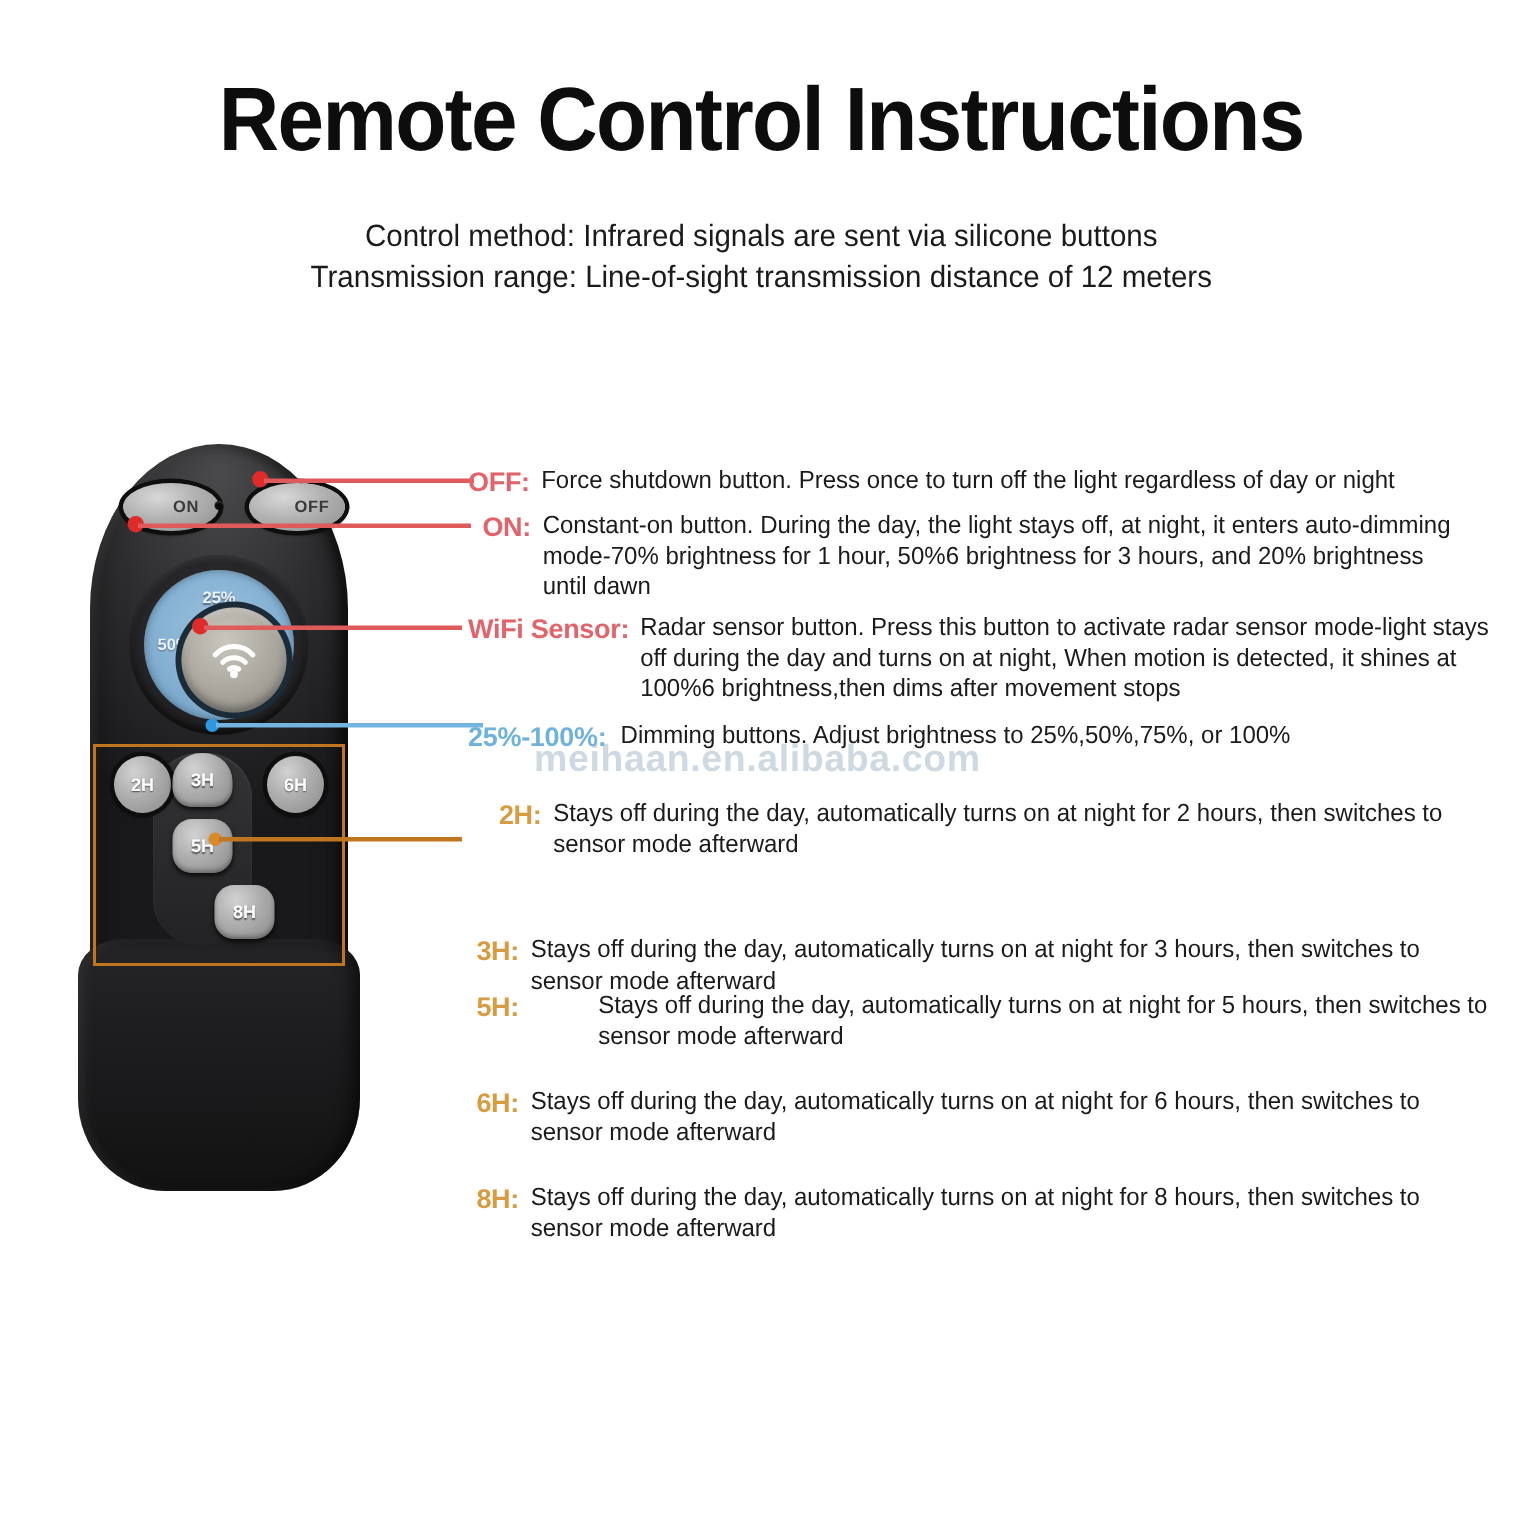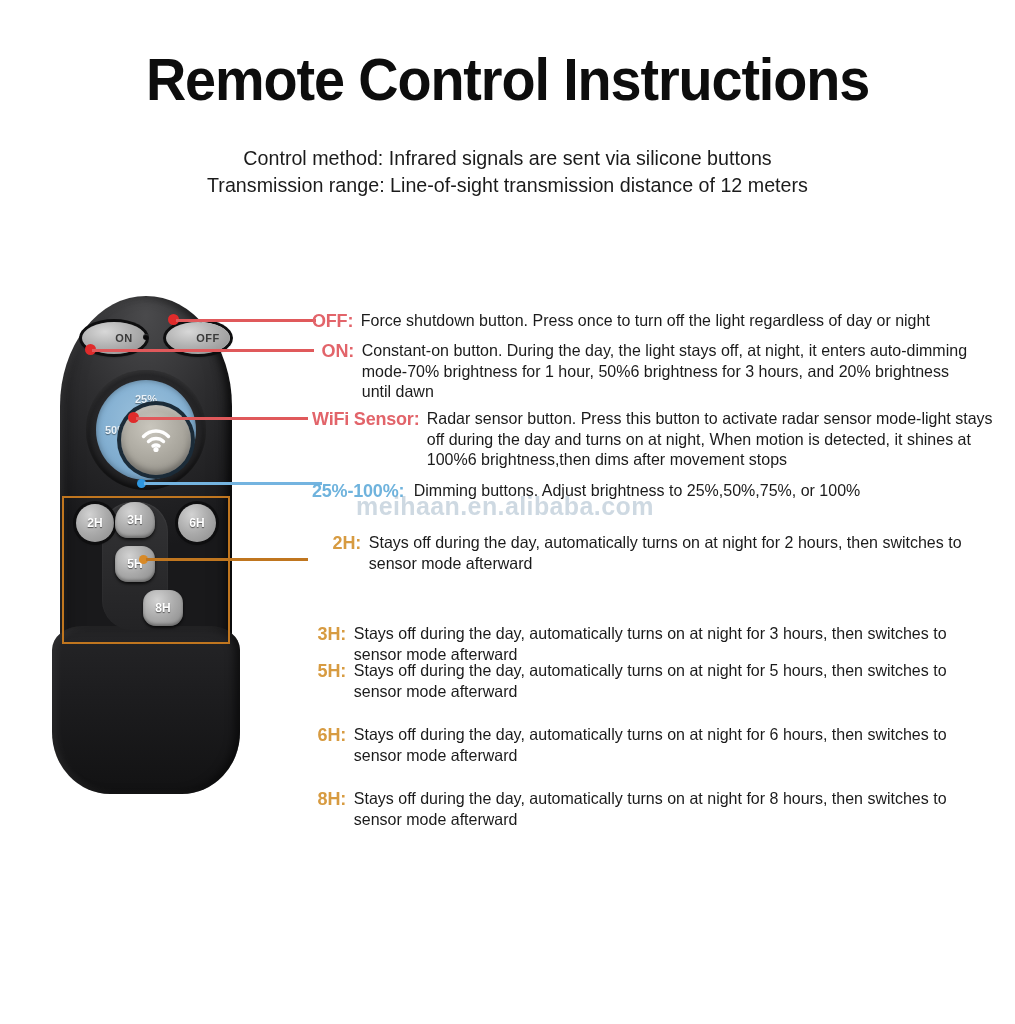--- a/index.html
+++ b/index.html
@@ -384,21 +384,21 @@
 <div class="ann ann-hours" style="left:312px; top:532px; width:700px;margin-left:15px;">
   <div class="ann-key key-orange">2H:</div>
   <div class="ann-body">Stays off during the day, automatically turns on at night for 2 hours, then switches to sensor mode afterward</div>
 </div>
 
 <div class="ann ann-hours" style="left:312px; top:596px; width:700px;margin-top:27px;">
   <div class="ann-key key-orange">3H:</div>
   <div class="ann-body">Stays off during the day, automatically turns on at night for 3 hours, then switches to sensor mode afterward</div>
 </div>
 
-<div class="ann ann-hours" style="left:312px; top:660px; width:700px;">
+<div class="ann ann-hours" style="left:312px; top:660px; width:700px;gap:45px;">
   <div class="ann-key key-orange">5H:</div>
   <div class="ann-body">Stays off during the day, automatically turns on at night for 5 hours, then switches to sensor mode afterward</div>
 </div>
 
 <div class="ann ann-hours" style="left:312px; top:724px; width:700px;">
   <div class="ann-key key-orange">6H:</div>
   <div class="ann-body">Stays off during the day, automatically turns on at night for 6 hours, then switches to sensor mode afterward</div>
 </div>
 
 <div class="ann ann-hours" style="left:312px; top:788px; width:700px;">

